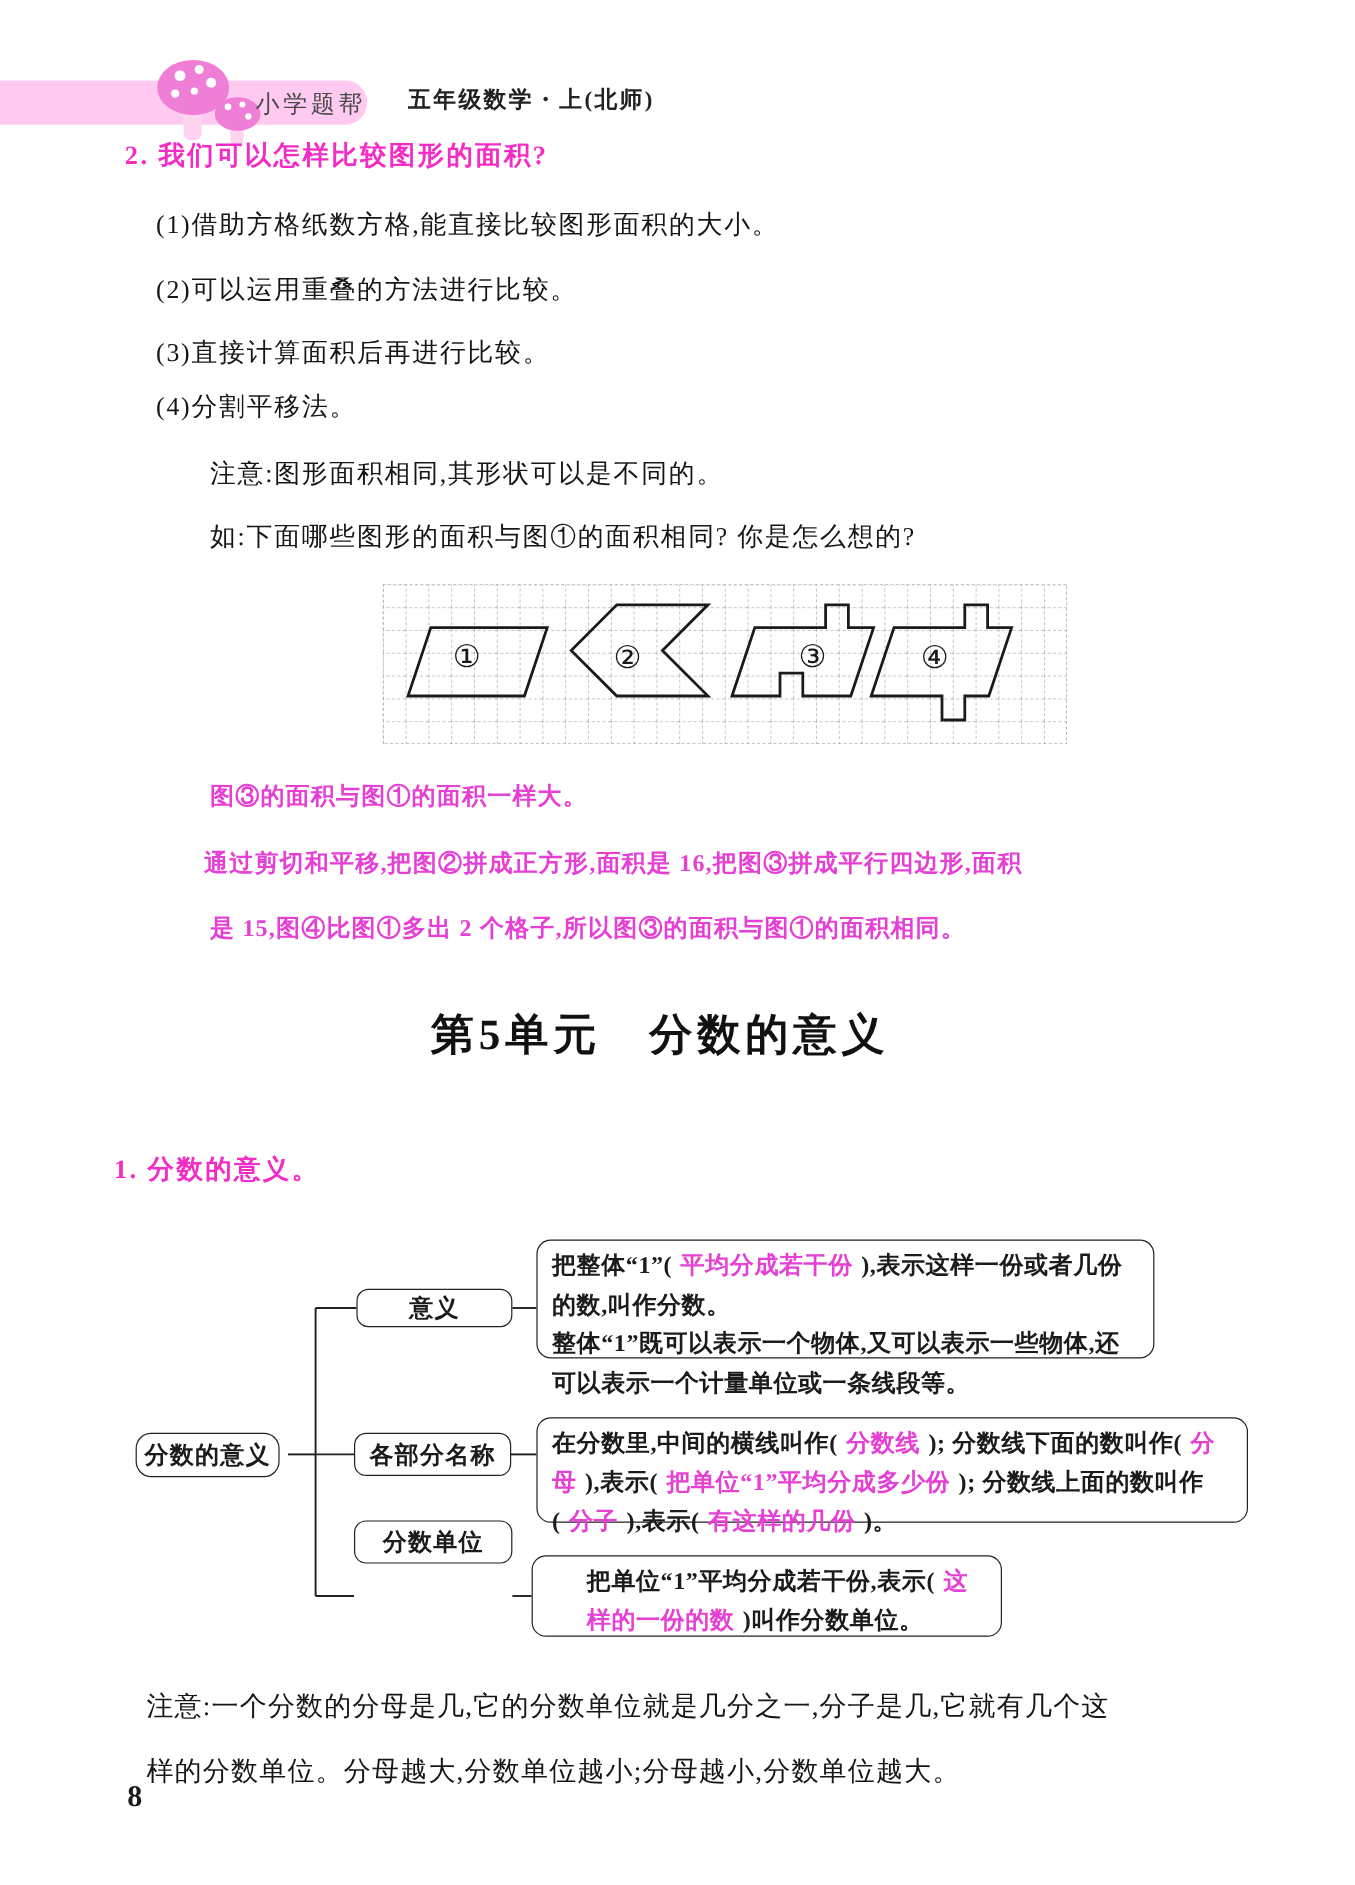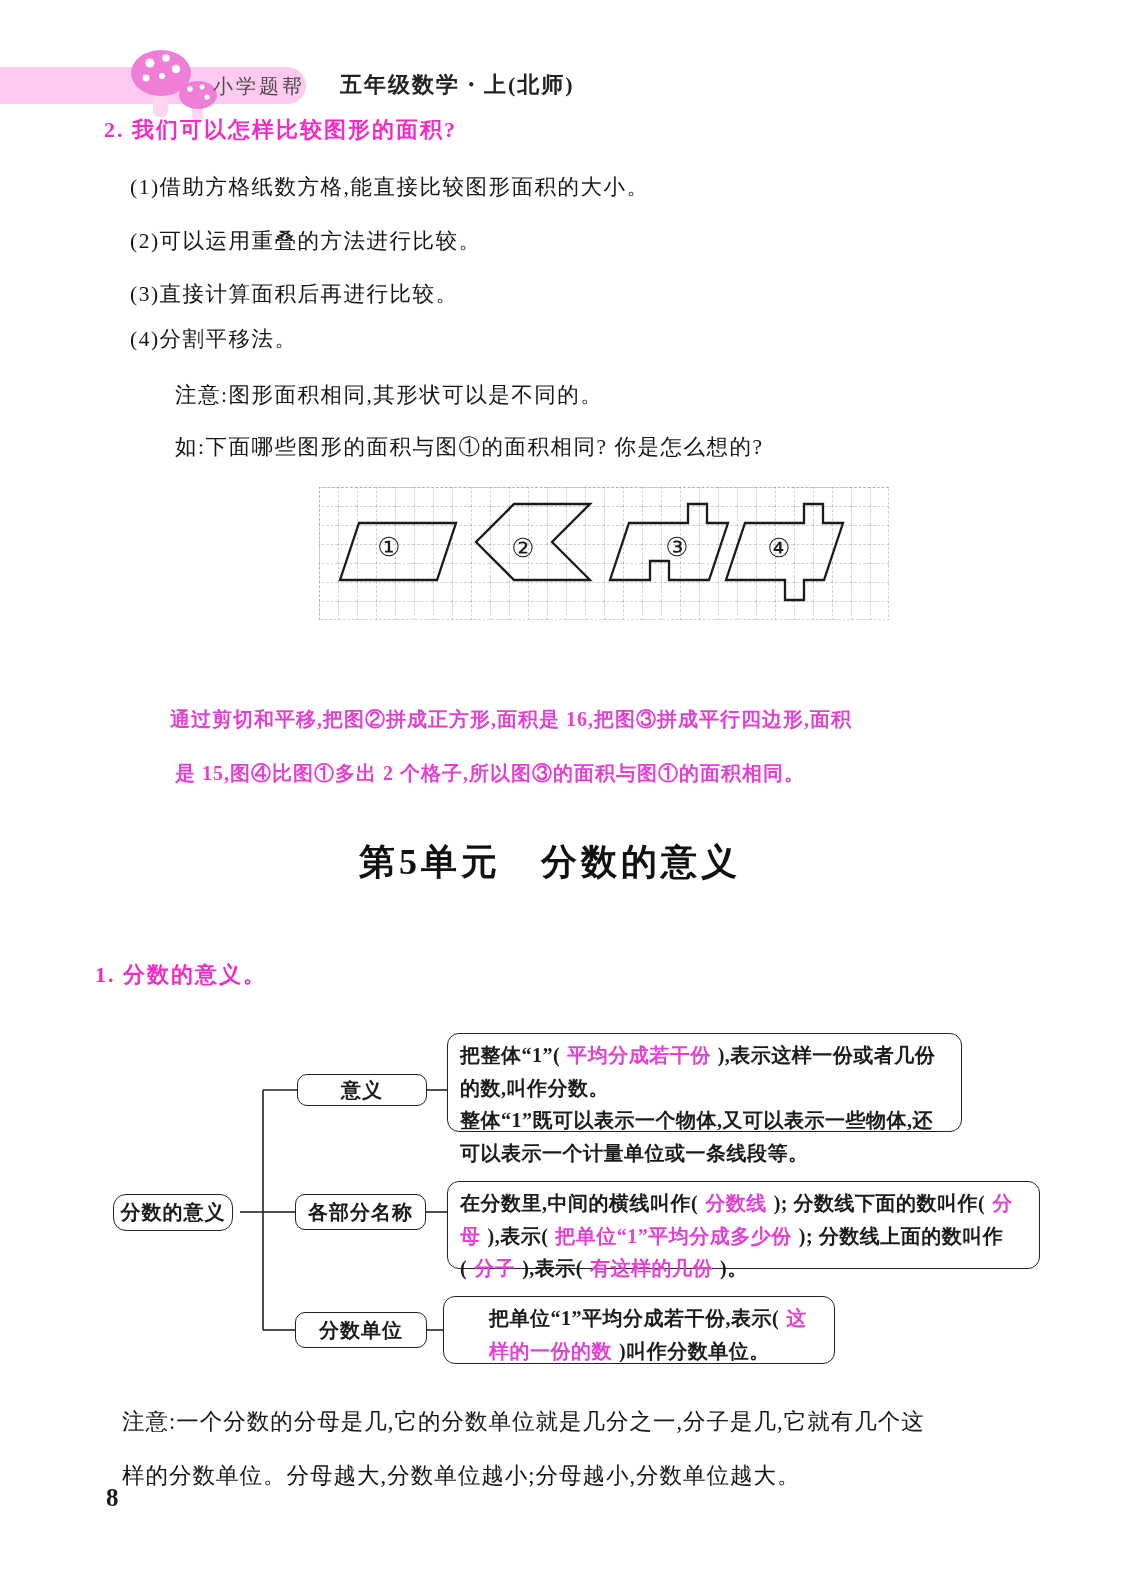--- a/index.html
+++ b/index.html
@@ -8,21 +8,21 @@
     margin:0 auto;overflow:hidden;
     font-family:"Liberation Serif","DejaVu Serif",serif;
     color:#1b1b1b;
   }
   .abs{position:absolute;}
   
   .band{left:0;top:67px;width:306px;height:37px;background:#ffc9f0;
         border-radius:0 19px 19px 0;}
   .brand{left:213px;top:73px;font-family:"Liberation Sans","DejaVu Sans",sans-serif;
          font-size:20px;color:#4a4a4a;letter-spacing:3px;}
-  .booktitle{left:340px;top:70px;font-size:22px;font-weight:bold;letter-spacing:2px;color:#222;}
+  .booktitle{left:340px;top:70px;font-size:19px;font-weight:bold;letter-spacing:2px;color:#222;}
   
   .h-magenta{color:#f32cc5;font-weight:bold;font-size:22px;letter-spacing:2px;}
   .body-line{font-size:21.5px;letter-spacing:1.5px;color:#161616;}
   .ans-line{font-size:20px;letter-spacing:1px;color:#e53fd4;font-weight:bold;}
   .unit-title{left:0;top:838px;width:1100px;text-align:center;font-size:36px;
               font-weight:bold;letter-spacing:4px;color:#111;}
   
   .node{border:1.6px solid #222;border-radius:10px;display:flex;align-items:center;
         justify-content:center;font-size:20px;font-weight:bold;letter-spacing:1px;
         background:#fff;box-sizing:border-box;}
@@ -76,20 +76,21 @@
     <polygon points="40,36 137,36 118,93 21,93" fill="none" stroke="#1a1a1a" stroke-width="2.3"></polygon>
     <polygon points="195,17 271,17 233,55 271,93 195,93 157,55" fill="none" stroke="#1a1a1a" stroke-width="2.3"></polygon>
     <path d="M291,93 L310,36 L369,36 L369,17 L388,17 L388,36 L409,36 L390,93 L350,93 L350,74 L331,74 L331,93 Z" fill="none" stroke="#1a1a1a" stroke-width="2.3"></path>
     <path d="M407,93 L426,36 L485,36 L485,17 L504,17 L504,36 L524,36 L505,93 L485,93 L485,113 L466,113 L466,93 Z" fill="none" stroke="#1a1a1a" stroke-width="2.3"></path>
     <text x="70" y="63" font-size="26" text-anchor="middle" dominant-baseline="middle" fill="#1a1a1a">①</text>
     <text x="204" y="64" font-size="26" text-anchor="middle" dominant-baseline="middle" fill="#1a1a1a">②</text>
     <text x="358" y="63" font-size="26" text-anchor="middle" dominant-baseline="middle" fill="#1a1a1a">③</text>
     <text x="460" y="64" font-size="26" text-anchor="middle" dominant-baseline="middle" fill="#1a1a1a">④</text>
   </svg>
 
+  <div class="abs ans-line" style="left:175px;top:650px;">图③的面积与图①的面积一样大。</div>
   <div class="abs ans-line" style="left:170px;top:706px;">通过剪切和平移,把图②拼成正方形,面积是 16,把图③拼成平行四边形,面积</div>
   <div class="abs ans-line" style="left:175px;top:760px;">是 15,图④比图①多出 2 个格子,所以图③的面积与图①的面积相同。</div>
 
   <div class="abs unit-title">第5单元　分数的意义</div>
 
   <div class="abs h-magenta" style="left:95px;top:960px;">1. 分数的意义。</div>
 
   <svg class="abs" style="left:0;top:1020px;" width="1129" height="360" viewBox="0 0 1129 360">
     <g stroke="#222" stroke-width="1.6">
       <line x1="240" y1="192" x2="263" y2="192"></line>
@@ -99,21 +100,21 @@
       <line x1="263" y1="310" x2="295" y2="310"></line>
       <line x1="427" y1="70" x2="447" y2="70"></line>
       <line x1="425" y1="192" x2="447" y2="192"></line>
       <line x1="427" y1="310" x2="443" y2="310"></line>
     </g>
   </svg>
 
   <div class="abs node" style="left:113px;top:1194px;width:120px;height:37px;border-radius:13px;">分数的意义</div>
   <div class="abs node" style="left:297px;top:1074px;width:130px;height:32px;">意义</div>
   <div class="abs node" style="left:295px;top:1194px;width:131px;height:36px;">各部分名称</div>
-  <div class="abs node" style="left:295px;top:1312px;width:132px;height:36px;">分数单位</div>
+  <div class="abs node" style="left:295px;top:1267px;width:132px;height:36px;">分数单位</div>
 
   <div class="abs bigbox" style="left:447px;top:1033px;width:515px;height:99px;">
     <span>把整体“1”(</span><span class="m">平均分成若干份</span><span>),表示这样一份或者几份的数,叫作分数。</span><br>
     <span>整体“1”既可以表示一个物体,又可以表示一些物体,还可以表示一个计量单位或一条线段等。</span>
   </div>
 
   <div class="abs bigbox" style="left:447px;top:1181px;width:593px;height:88px;">
     <span>在分数里,中间的横线叫作(</span><span class="m">分数线</span><span>); 分数线下面的数叫作(</span><span class="m">分母</span><span>),表示(</span><span class="m">把单位“1”平均分成多少份</span><span>); 分数线上面的数叫作(</span><span class="m">分子</span><span>),表示(</span><span class="m">有这样的几份</span><span>)。</span>
   </div>
 

